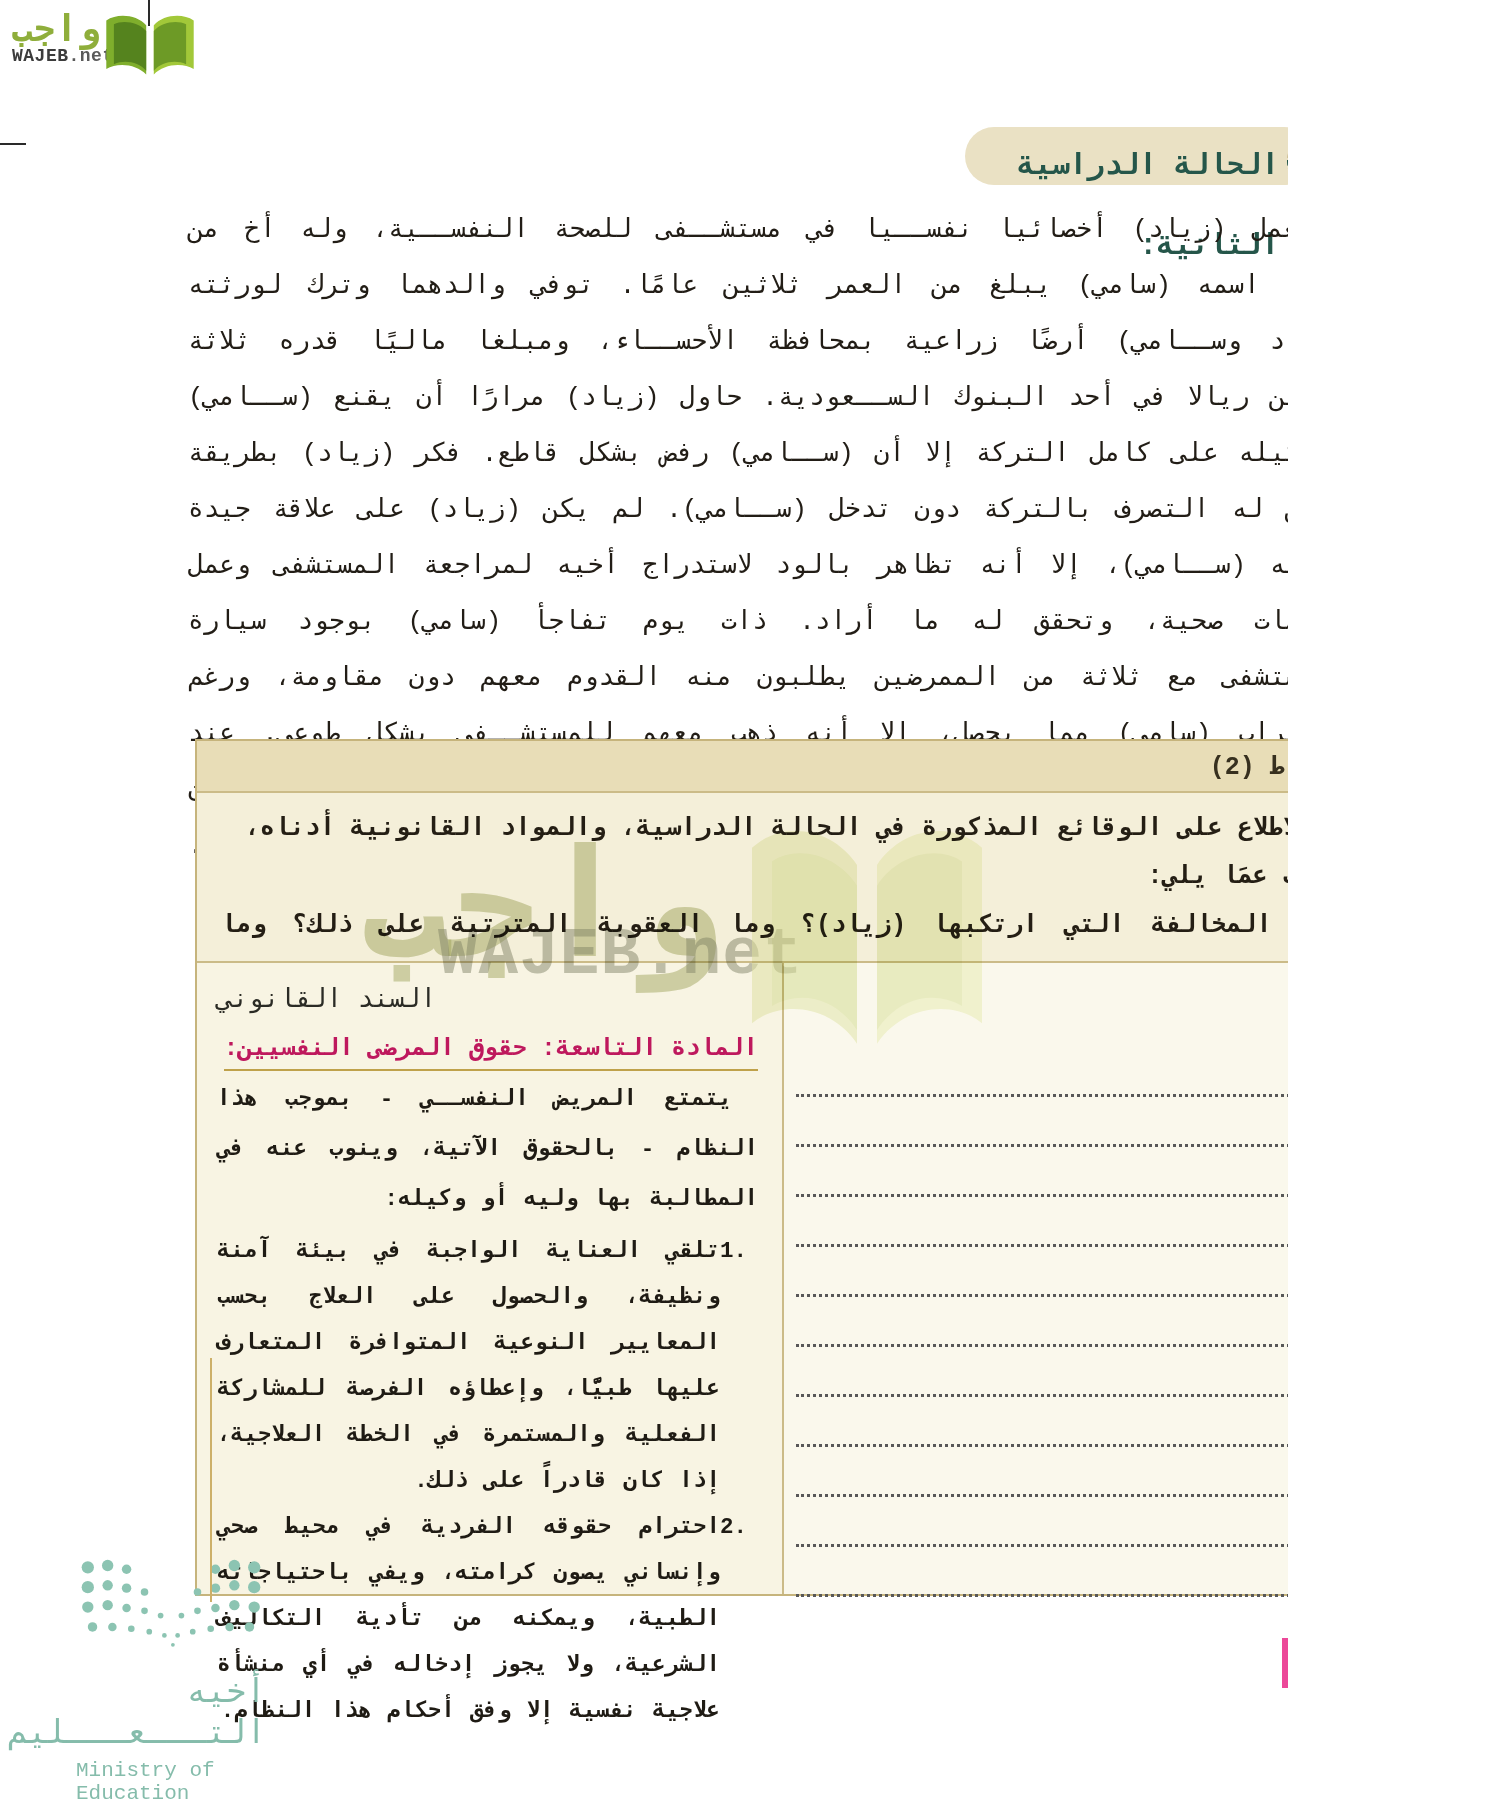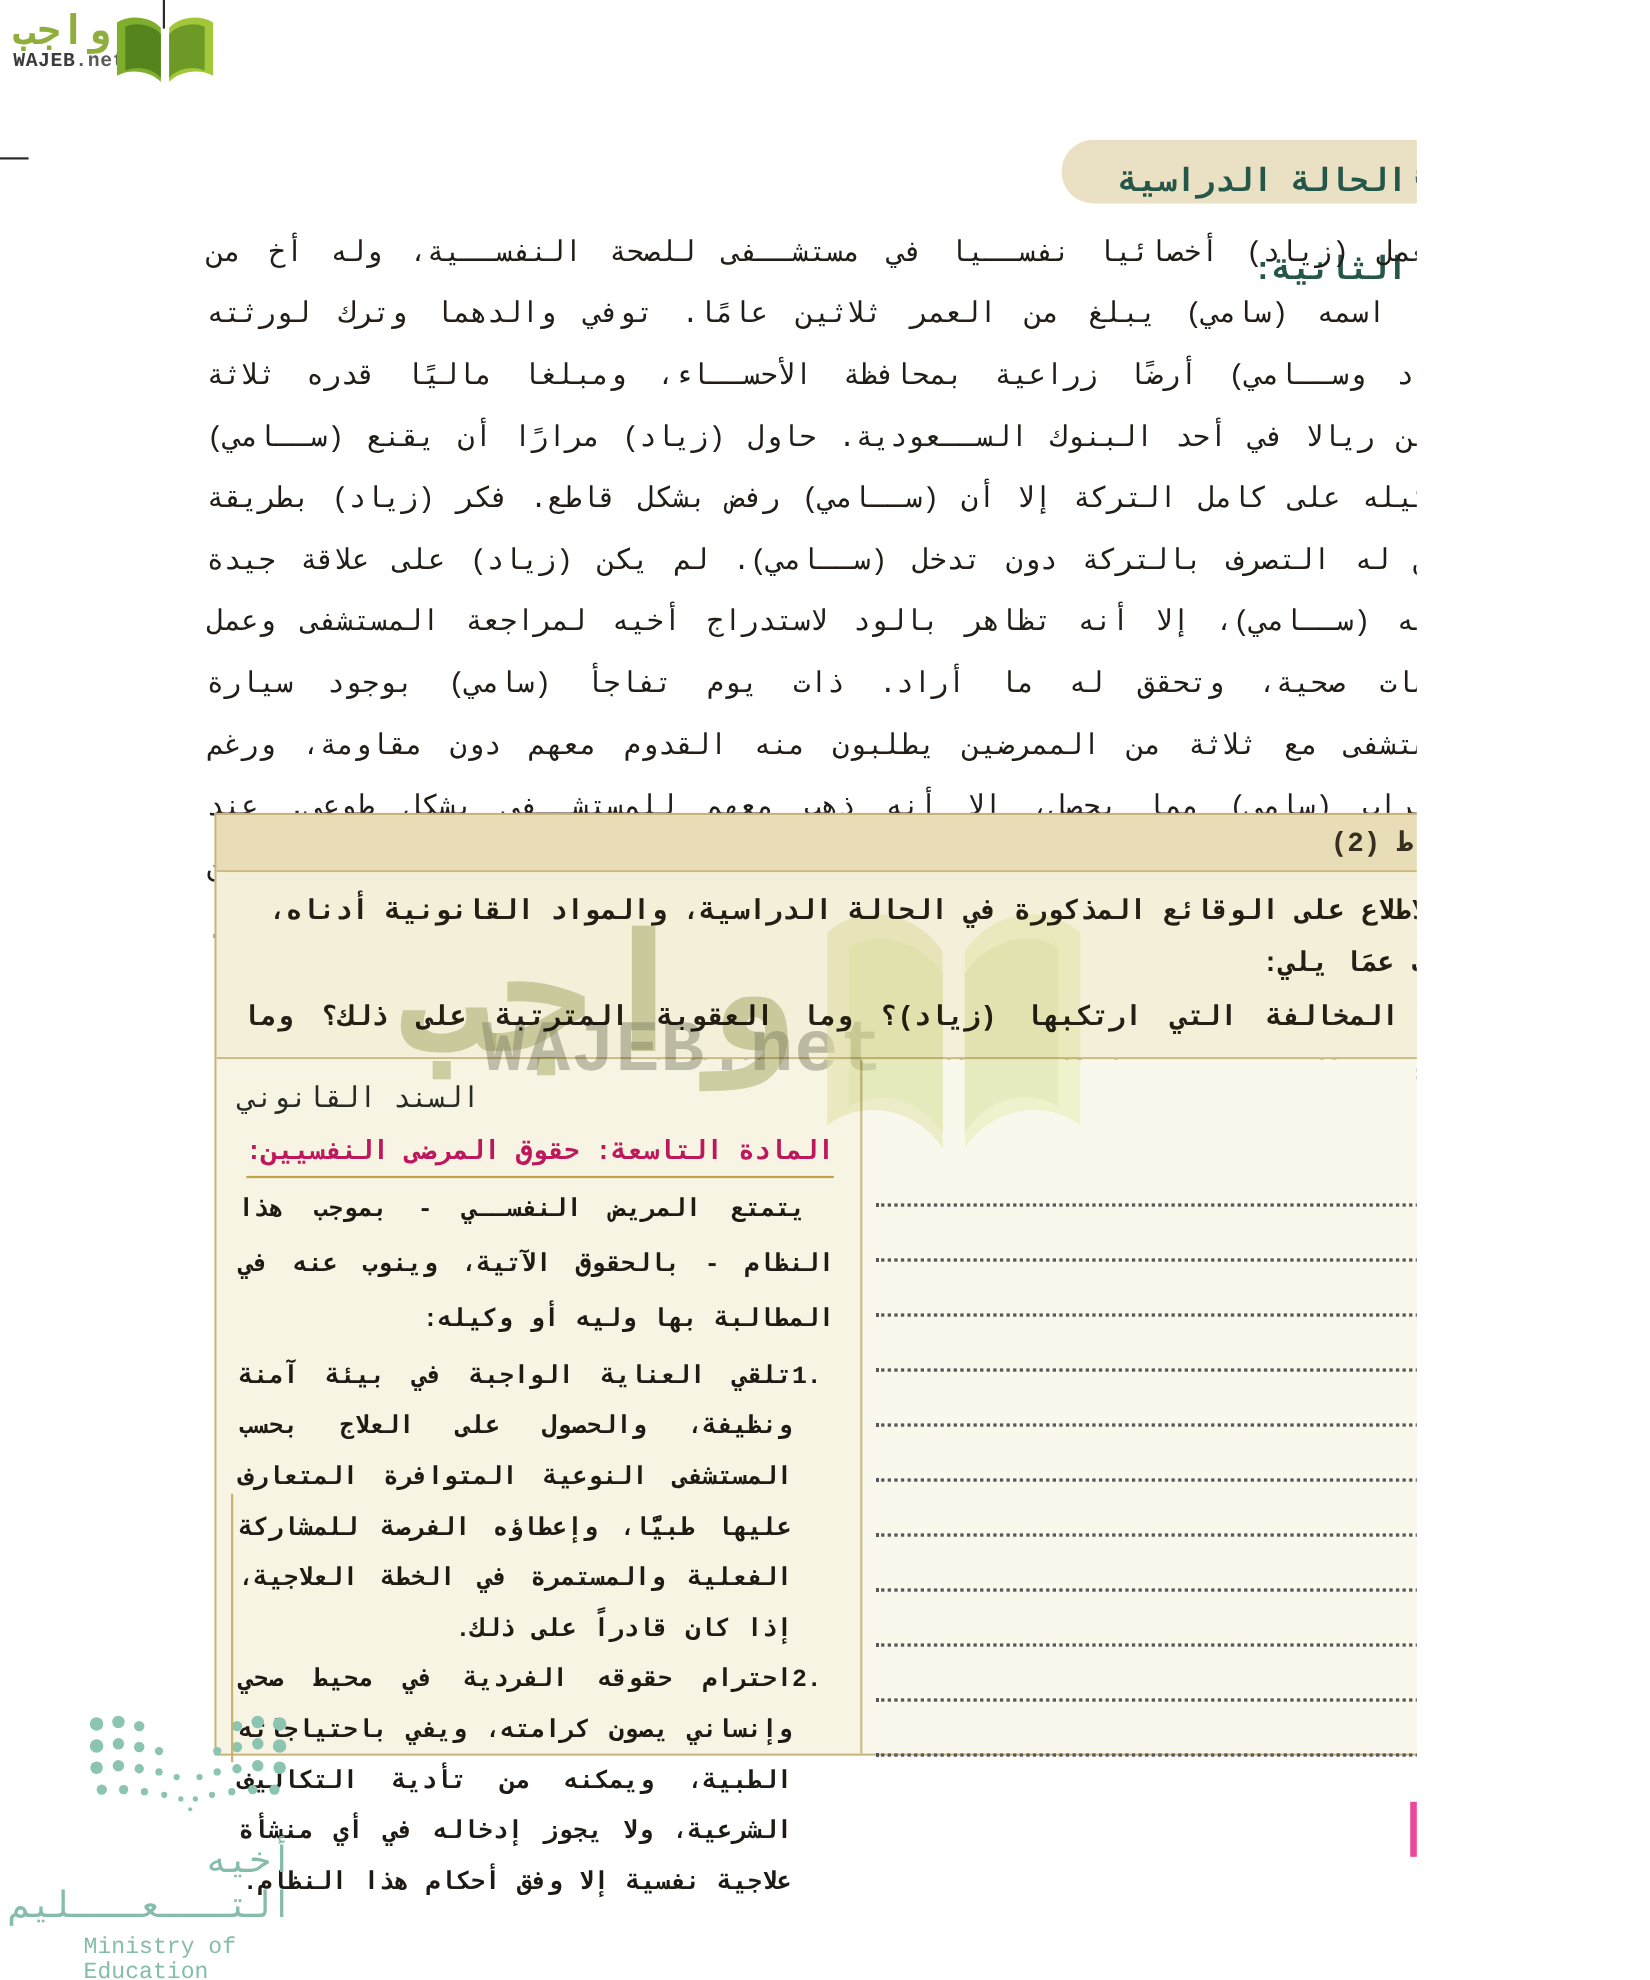--- a/index.html
+++ b/index.html
@@ -165,21 +165,21 @@
     <div class="act-table">
       <div class="legal-col">
         <div class="legal-title">السند القانوني</div>
         <div class="legal-article">
           <span>المادة التاسعة: حقوق المرضى النفسيين:</span>
         </div>
         <div class="legal-intro">يتمتع المريض النفســي - بموجب هذا النظام - بالحقوق الآتية، وينوب عنه في المطالبة بها وليه أو وكيله:</div>
         <div>
             <div class="legal-item">
               <span class="li-num">1.</span>
-              <span class="li-text">تلقي العناية الواجبة في بيئة آمنة ونظيفة، والحصول على العلاج بحسب المستشفى النوعية المتوافرة المتعارف عليها طبيًّا، وإعطاؤه الفرصة للمشاركة الفعلية والمستمرة في الخطة العلاجية، إذا كان قادراً على ذلك.</span>
+              <span class="li-text">تلقي العناية الواجبة في بيئة آمنة ونظيفة، والحصول على العلاج بحسب المعايير النوعية المتوافرة المتعارف عليها طبيًّا، وإعطاؤه الفرصة للمشاركة الفعلية والمستمرة في الخطة العلاجية، إذا كان قادراً على ذلك.</span>
             </div>
             <div class="legal-item">
               <span class="li-num">2.</span>
               <span class="li-text">احترام حقوقه الفردية في محيط صحي وإنساني يصون كرامته، ويفي باحتياجاته الطبية، ويمكنه من تأدية التكاليف الشرعية، ولا يجوز إدخاله في أي منشأة علاجية نفسية إلا وفق أحكام هذا النظام.</span>
             </div>
           </div>
       </div>
       <div class="ans-col">
         <div class="dots-wrap">
             <div class="dotline"></div>

